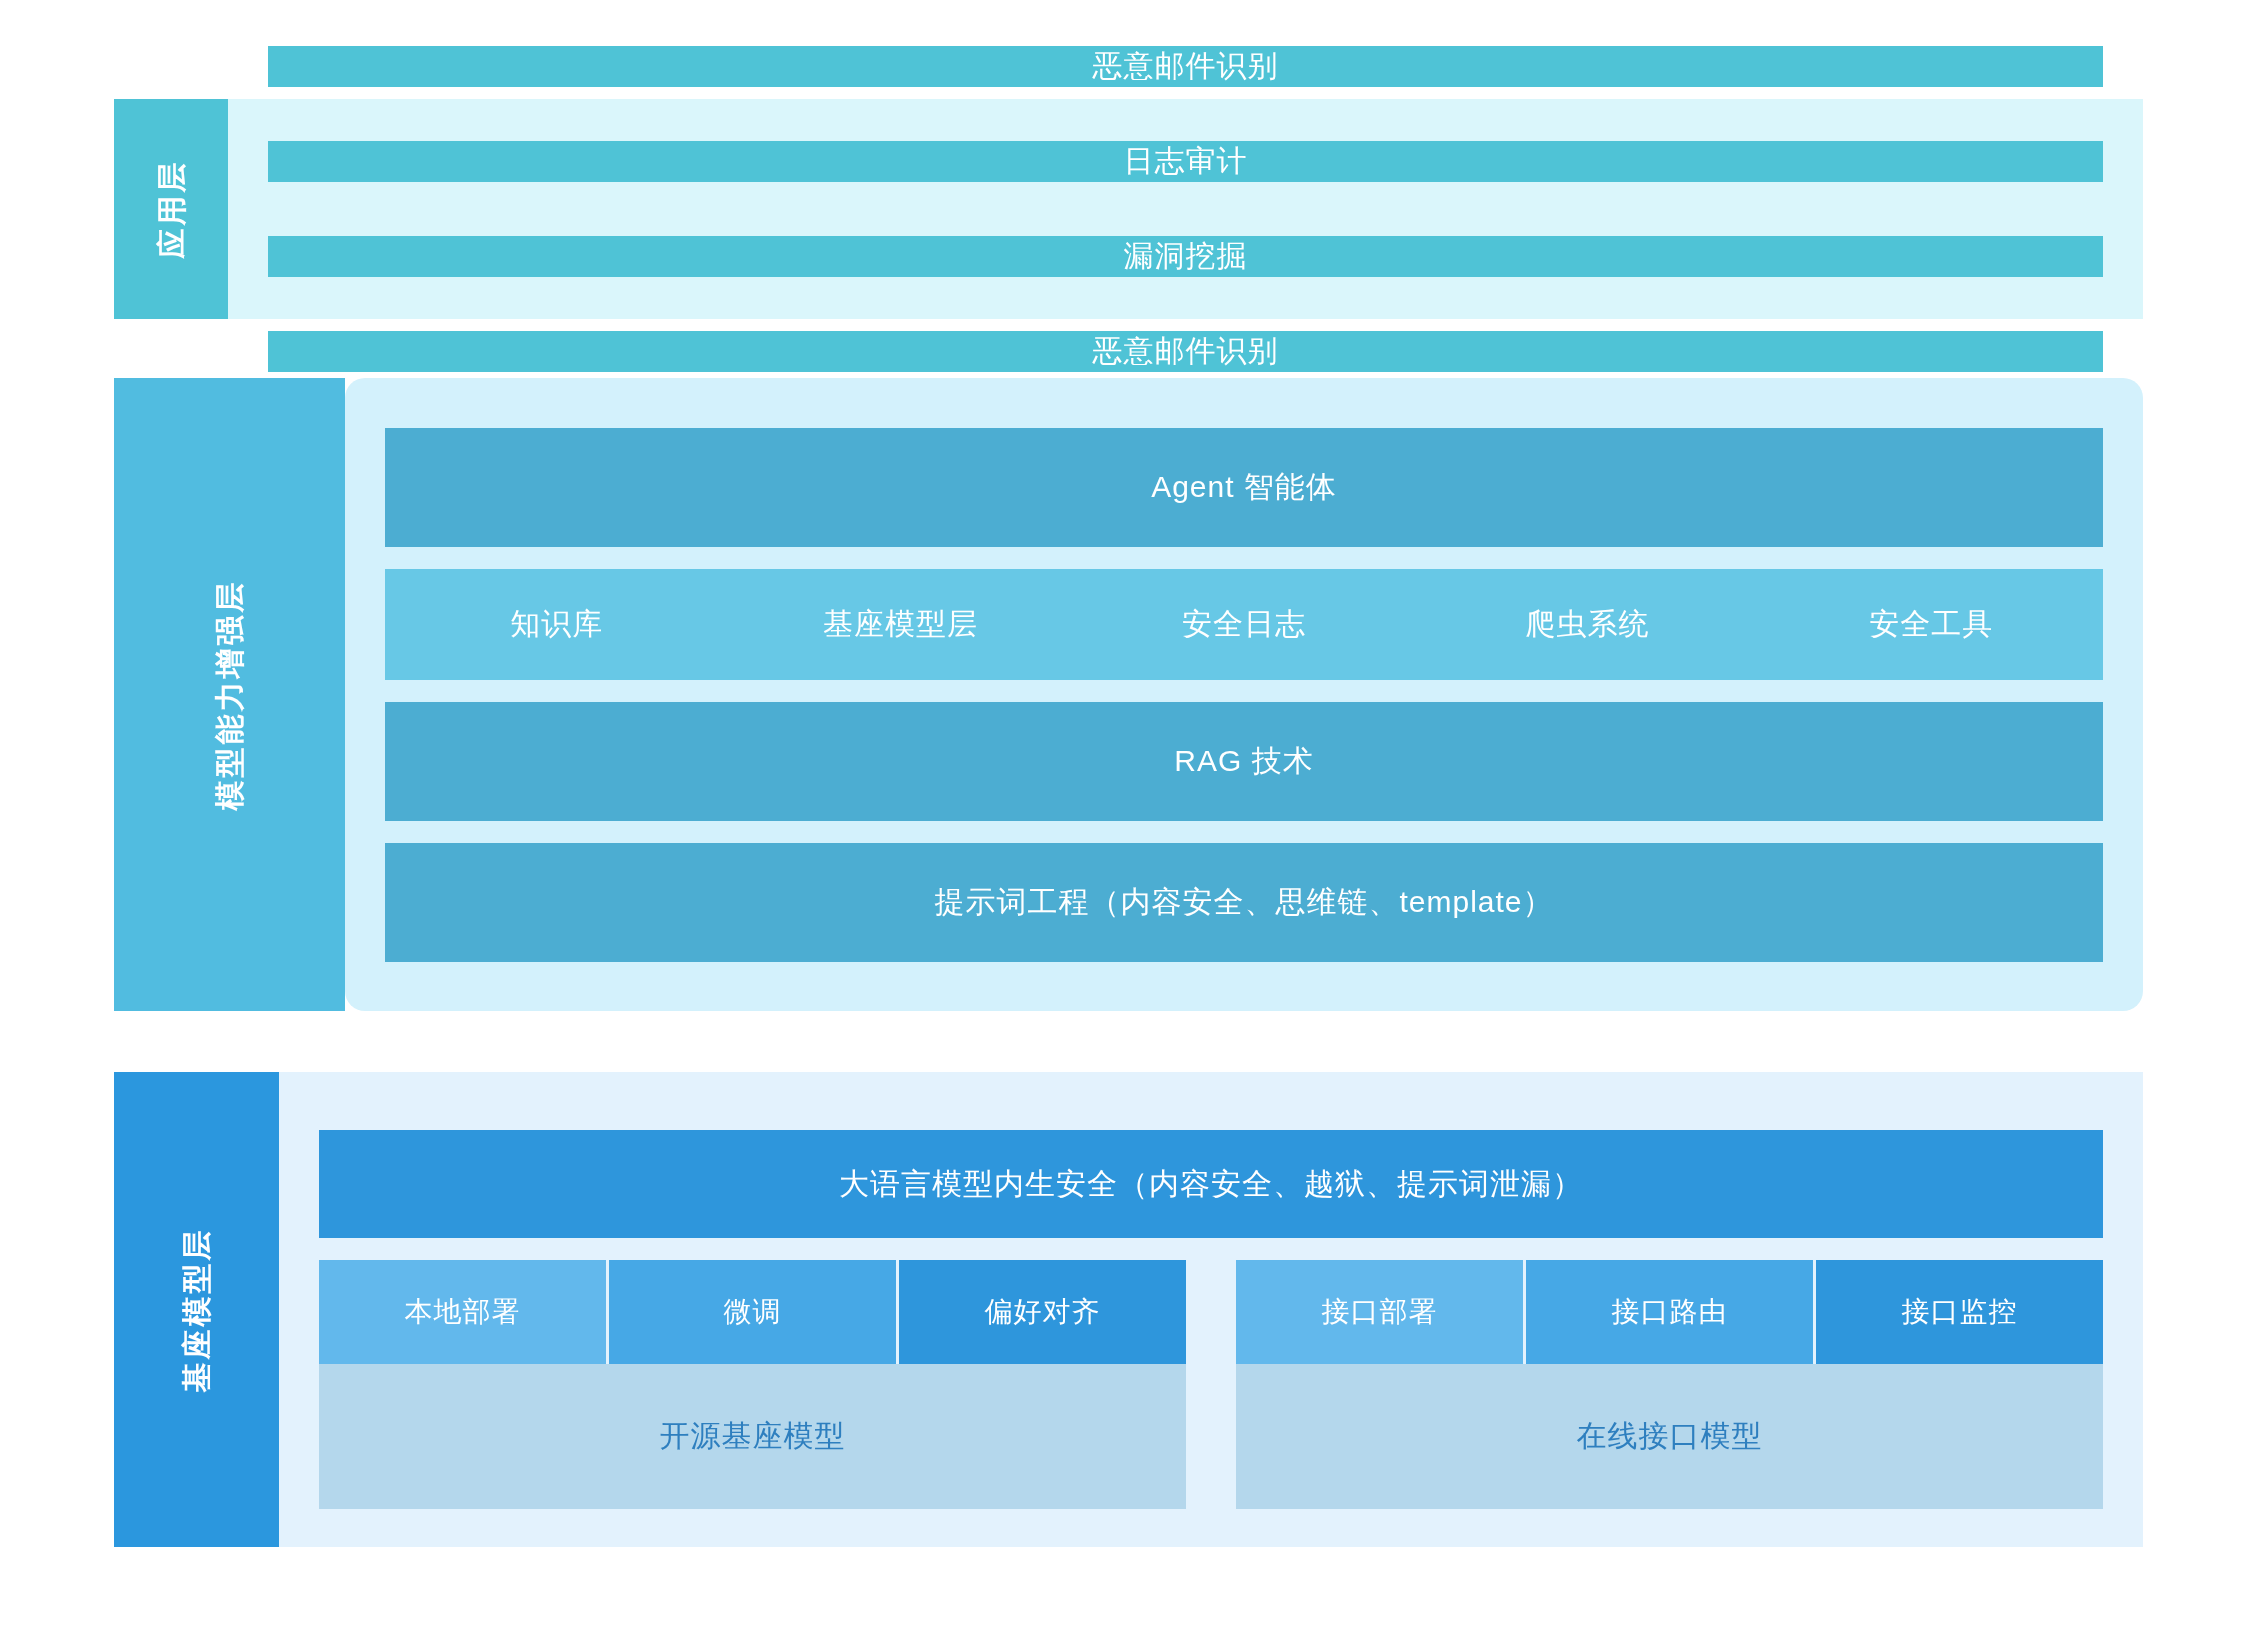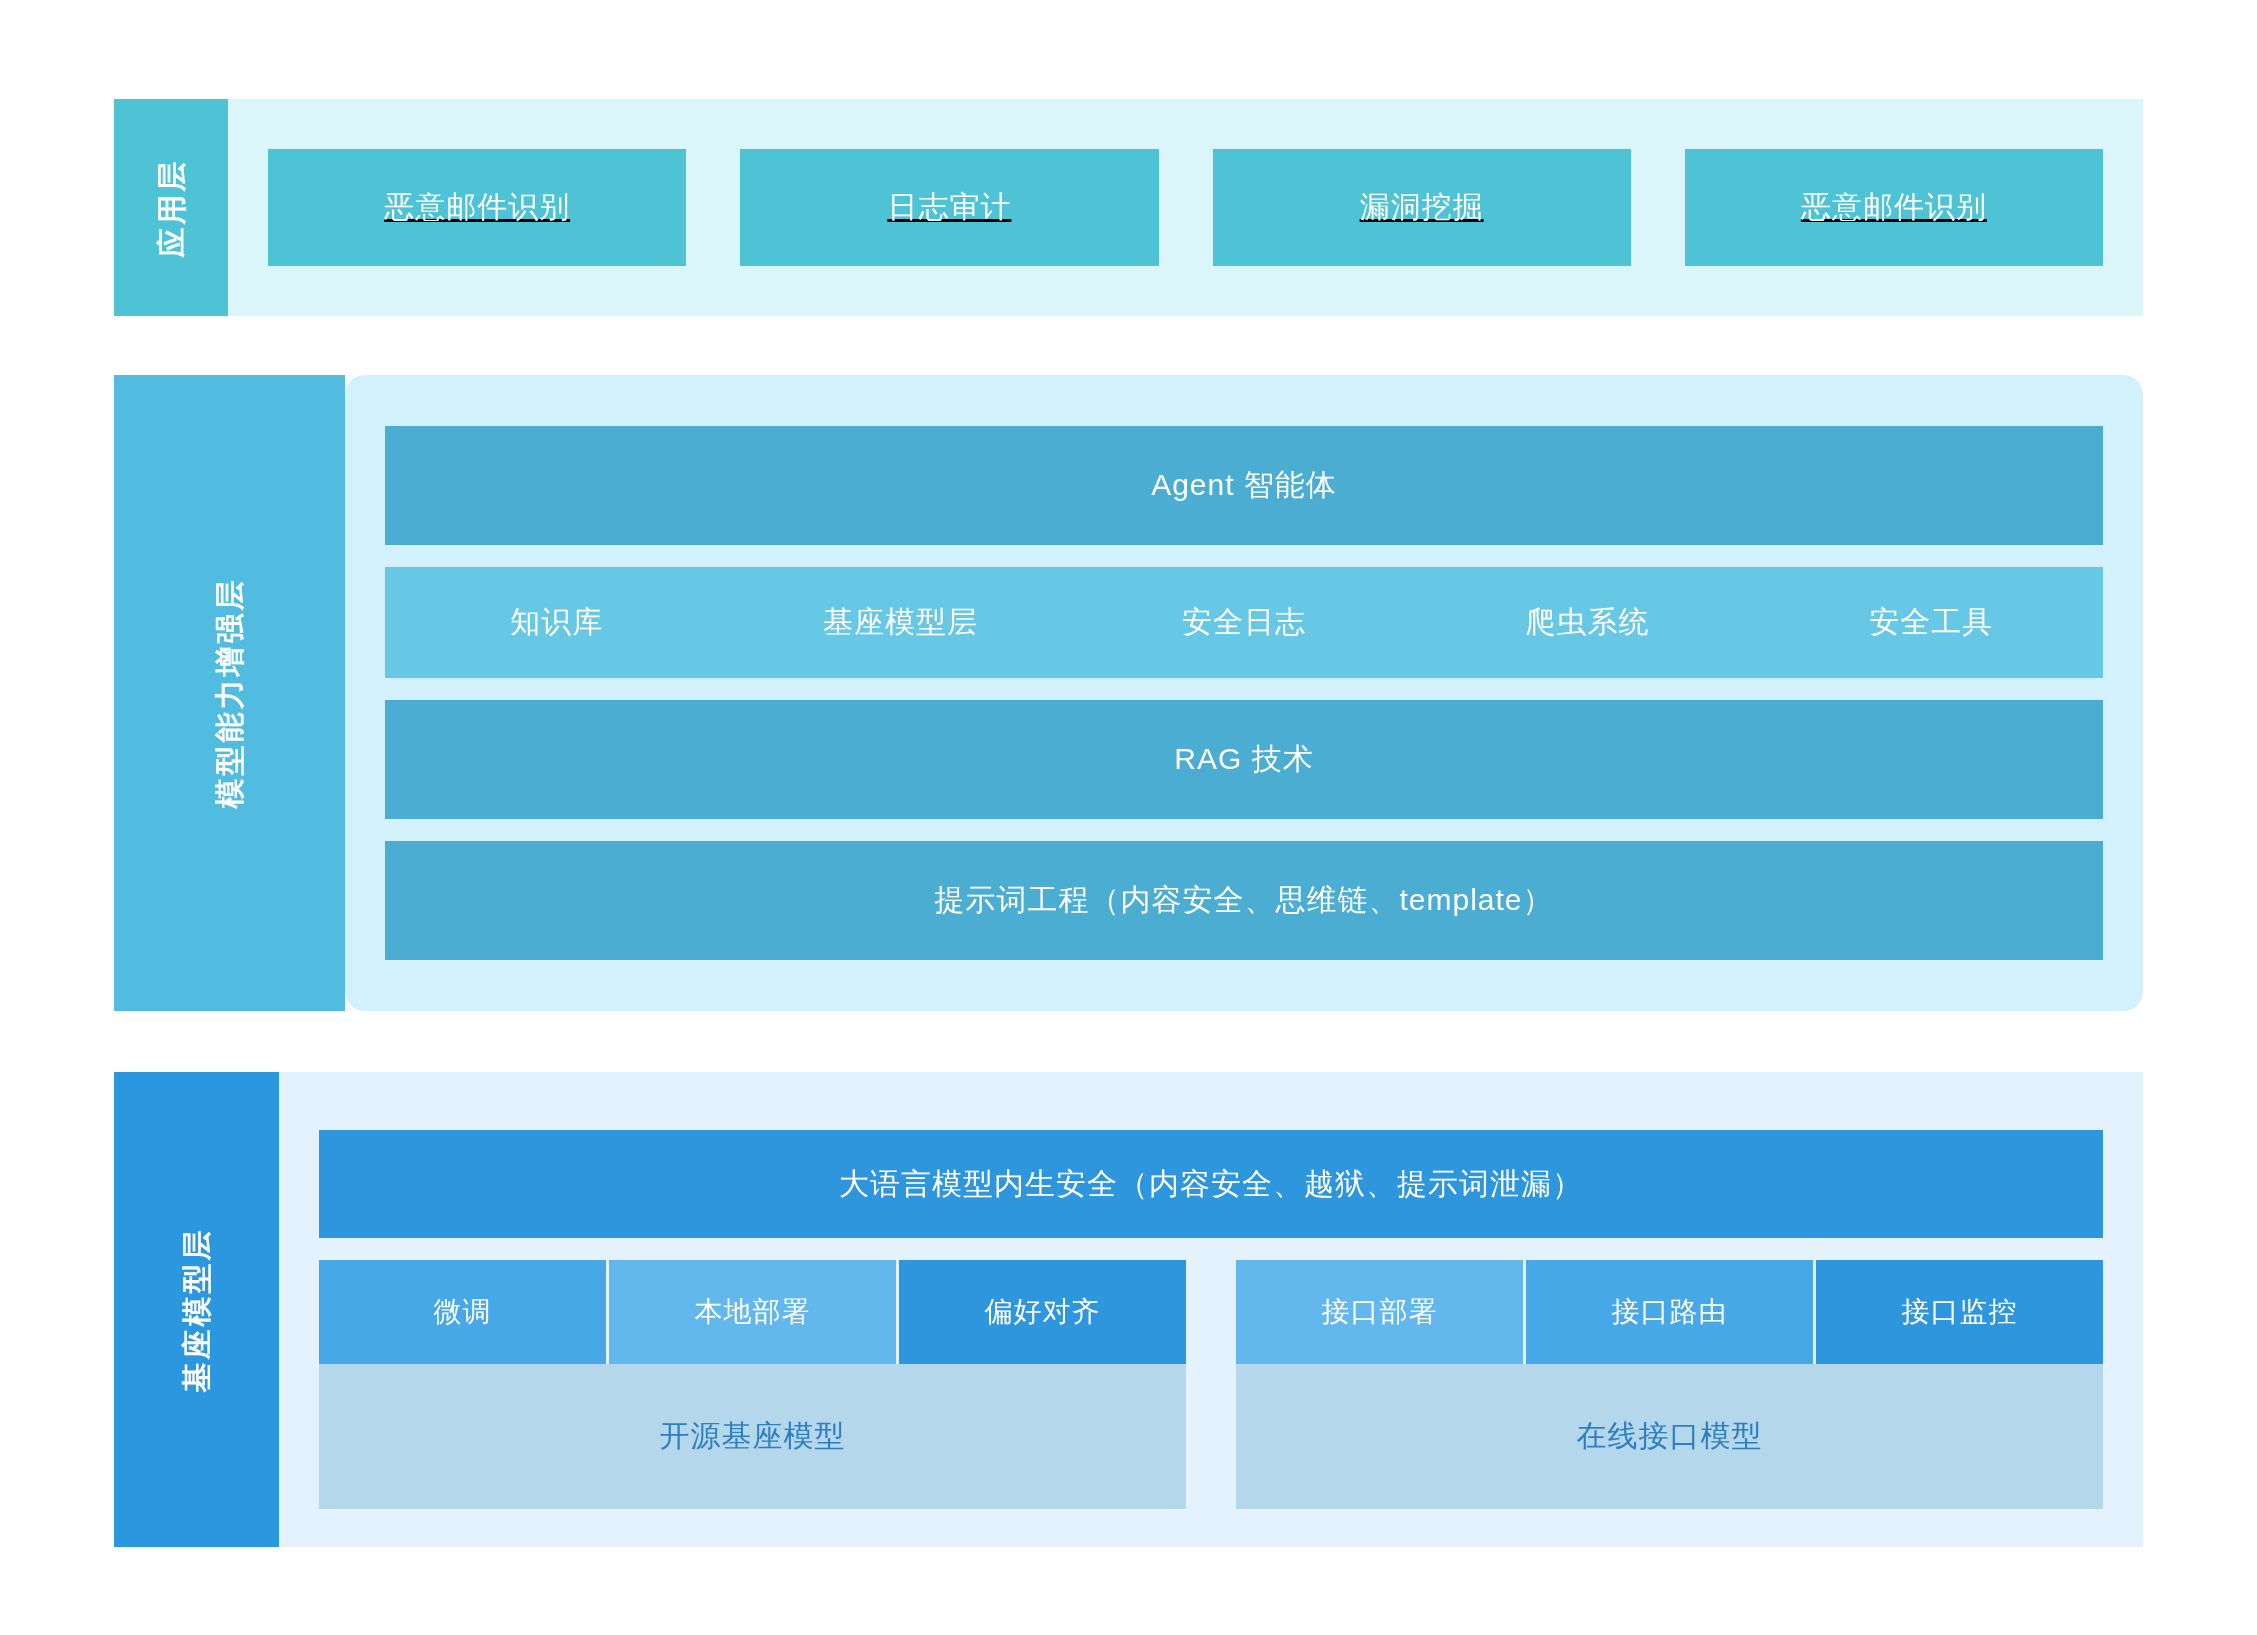--- a/index.html
+++ b/index.html
@@ -59,23 +59,22 @@
 
   
   .layer-app { height: 220px; }
   .layer-app .layer-label { background: #4FC3D6; }
   .layer-app .layer-body {
     background: #DAF6FB;
     padding: 0 40px;
   }
   .row-app {
     display: flex;
-    flex-direction: row;
+    flex-direction: column;
     gap: 54px;
-    text-decoration: underline;
   }
   .app-box {
     flex: 1 1 0;
     height: 117px;
     background: #4FC3D6;
     color: #ffffff;
     font-size: 30px;
     display: flex;
     align-items: center;
     justify-content: center;
@@ -229,22 +228,22 @@
       <span class="vtext">基座模型层</span>
     </div>
     <div class="layer-body">
 
       <div class="safety-box">大语言模型内生安全（内容安全、越狱、提示词泄漏）</div>
 
       <div class="base-groups">
 
         <div class="base-group">
           <div class="base-group-top">
+            <div class="base-chip s1">本地部署</div>
             <div class="base-chip s2">微调</div>
-            <div class="base-chip s1">本地部署</div>
             <div class="base-chip s3">偏好对齐</div>
           </div>
           <div class="base-group-bottom">开源基座模型</div>
         </div>
 
         <div class="base-group">
           <div class="base-group-top">
             <div class="base-chip s1">接口部署</div>
             <div class="base-chip s2">接口路由</div>
             <div class="base-chip s3">接口监控</div>

